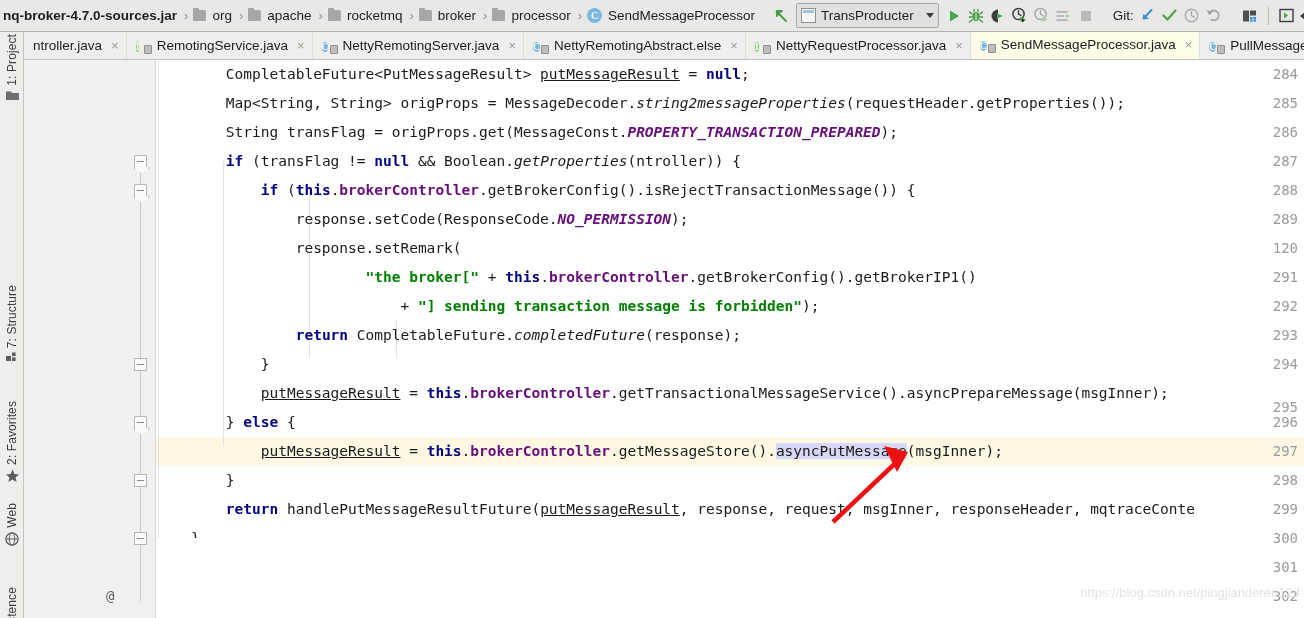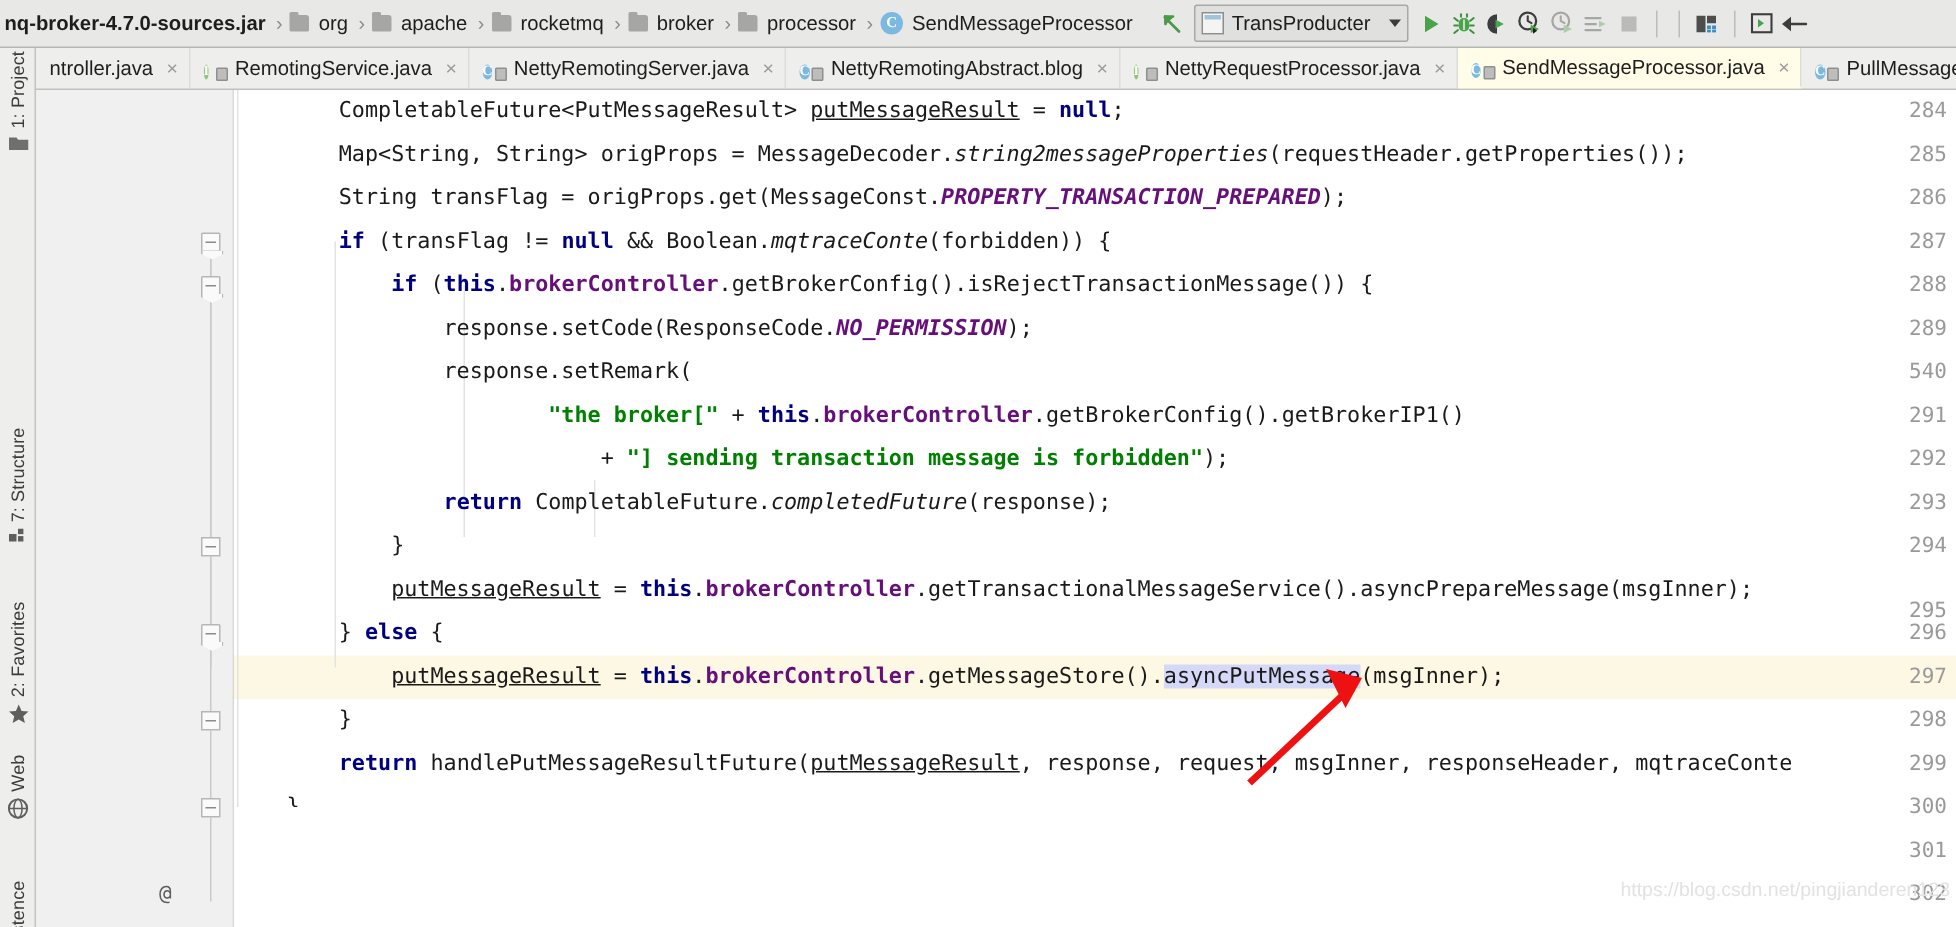--- a/index.html
+++ b/index.html
@@ -275,20 +275,46 @@
       </div>
       <div class="tbbtn" style="opacity:.42">
         <svg width="16" height="16" viewBox="0 0 16 16">
           <rect x="3" y="3" width="10" height="10" fill="#7b7b7b"></rect>
         </svg>
       </div>
     </div>
 
     <div class="tbsep"></div>
 
+    <div class="tbgroup">
+      <span class="gitlabel">Git:</span>
+      <div class="tbbtn">
+        <svg width="17" height="17" viewBox="0 0 17 17">
+          <path d="M12.5 3 L5 11" stroke="#3a8ecb" stroke-width="2" stroke-linecap="round"></path>
+          <path d="M3.6 12.6 L4.2 6.9 L10 11.8 Z" fill="#3a8ecb"></path>
+        </svg>
+      </div>
+      <div class="tbbtn">
+        <svg width="17" height="17" viewBox="0 0 17 17">
+          <path d="M2.5 8.5 L6.5 12.5 L14.5 3.5" stroke="#4aa24a" stroke-width="2.2" fill="none" stroke-linecap="round" stroke-linejoin="round"></path>
+        </svg>
+      </div>
+      <div class="tbbtn" style="opacity:.4">
+        <svg width="17" height="17" viewBox="0 0 17 17">
+          <circle cx="8.5" cy="8.5" r="6.2" fill="none" stroke="#4d4d4d" stroke-width="1.4"></circle>
+          <path d="M8.5 4.8 L8.5 8.7 L11.2 10.2" stroke="#4d4d4d" stroke-width="1.4" fill="none" stroke-linecap="round"></path>
+        </svg>
+      </div>
+      <div class="tbbtn" style="opacity:.45">
+        <svg width="17" height="17" viewBox="0 0 17 17">
+          <path d="M4 7 A5 5 0 1 1 6.5 12.8" stroke="#4d4d4d" stroke-width="1.6" fill="none" stroke-linecap="round"></path>
+          <path d="M1.6 3.3 L4.6 8 L8.1 4.6 Z" fill="#4d4d4d"></path>
+        </svg>
+      </div>
+    </div>
 
     <div class="tbsep"></div>
 
     <div class="tbgroup">
       <div class="tbbtn">
         <svg width="17" height="16" viewBox="0 0 17 16">
           <rect x="2" y="2.5" width="6" height="11" fill="#4d4d4d"></rect>
           <rect x="9" y="2.5" width="6" height="5" fill="#4d4d4d"></rect>
           <rect x="9" y="9" width="2.6" height="2.6" fill="#3a8ecb"></rect>
           <rect x="12.4" y="9" width="2.6" height="2.6" fill="#3a8ecb"></rect>
@@ -327,21 +353,21 @@
     </div>
 
     <div class="tab">
       <span class="ficon"><span class="badge c">C</span></span>
       <span class="tlabel">NettyRemotingServer.java</span>
       <span class="tclose">×</span>
     </div>
 
     <div class="tab">
       <span class="ficon"><span class="badge c">C</span></span>
-      <span class="tlabel">NettyRemotingAbstract.blog</span>
+      <span class="tlabel">NettyRemotingAbstract.else</span>
       <span class="tclose">×</span>
     </div>
 
     <div class="tab">
       <span class="ficon"><span class="badge i">I</span></span>
       <span class="tlabel">NettyRequestProcessor.java</span>
       <span class="tclose">×</span>
     </div>
 
     <div class="tab active">
@@ -413,21 +439,21 @@
 
     <div class="foldline" style="top:101px;height:284px;"></div>
     <div class="foldline" style="top:101px;height:440px;"></div>
 
     <div class="lnum" style="top:0px;">284</div>
     <div class="lnum" style="top:29px;">285</div>
     <div class="lnum" style="top:58px;">286</div>
     <div class="lnum" style="top:87px;">287</div>
     <div class="lnum" style="top:116px;">288</div>
     <div class="lnum" style="top:145px;">289</div>
-    <div class="lnum" style="top:174px;">540</div>
+    <div class="lnum" style="top:174px;">120</div>
     <div class="lnum" style="top:203px;">291</div>
     <div class="lnum" style="top:232px;">292</div>
     <div class="lnum" style="top:261px;">293</div>
     <div class="lnum" style="top:290px;">294</div>
     <div class="lnum" style="top:333px;">295</div>
     <div class="lnum" style="top:348px;">296</div>
     <div class="lnum" style="top:377px;">297</div>
     <div class="lnum" style="top:406px;">298</div>
     <div class="lnum" style="top:435px;">299</div>
     <div class="lnum" style="top:464px;">300</div>
@@ -450,21 +476,21 @@
       <div class="indentguide" style="left:67px;top:101px;height:284px;"></div>
       <div class="indentguide" style="left:153px;top:130px;height:168px;"></div>
       <div class="indentguide" style="left:240px;top:260px;height:38px;"></div>
 
       <div class="line" style="top:0px;"><span>        CompletableFuture&lt;PutMessageResult&gt; </span><span class="localvar">putMessageResult</span><span> = </span><span class="kw">null</span><span>;</span></div>
 
       <div class="line" style="top:29px;"><span>        Map&lt;String, String&gt; origProps = MessageDecoder.</span><span class="staticmeth">string2messageProperties</span><span>(requestHeader.getProperties());</span></div>
 
       <div class="line" style="top:58px;"><span>        String transFlag = origProps.get(MessageConst.</span><span class="staticfield">PROPERTY_TRANSACTION_PREPARED</span><span>);</span></div>
 
-      <div class="line" style="top:87px;"><span>        </span><span class="kw">if</span><span> (transFlag != </span><span class="kw">null</span><span> &amp;&amp; Boolean.</span><span class="staticmeth">mqtraceConte</span><span>(forbidden)) {</span></div>
+      <div class="line" style="top:87px;"><span>        </span><span class="kw">if</span><span> (transFlag != </span><span class="kw">null</span><span> &amp;&amp; Boolean.</span><span class="staticmeth">getProperties</span><span>(ntroller)) {</span></div>
 
       <div class="line" style="top:116px;"><span>            </span><span class="kw">if</span><span> (</span><span class="kw">this</span><span>.</span><span class="field">brokerController</span><span>.getBrokerConfig().isRejectTransactionMessage()) {</span></div>
 
       <div class="line" style="top:145px;"><span>                response.setCode(ResponseCode.</span><span class="staticfield">NO_PERMISSION</span><span>);</span></div>
 
       <div class="line" style="top:174px;"><span>                response.setRemark(</span></div>
 
       <div class="line" style="top:203px;"><span>                        </span><span class="str">"the broker["</span><span> + </span><span class="kw">this</span><span>.</span><span class="field">brokerController</span><span>.getBrokerConfig().getBrokerIP1()</span></div>
 
       <div class="line" style="top:232px;"><span>                            + </span><span class="str">"] sending transaction message is forbidden"</span><span>);</span></div>

